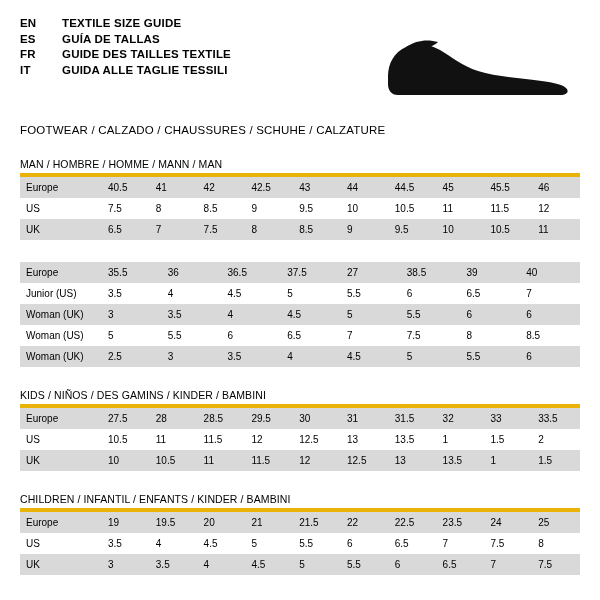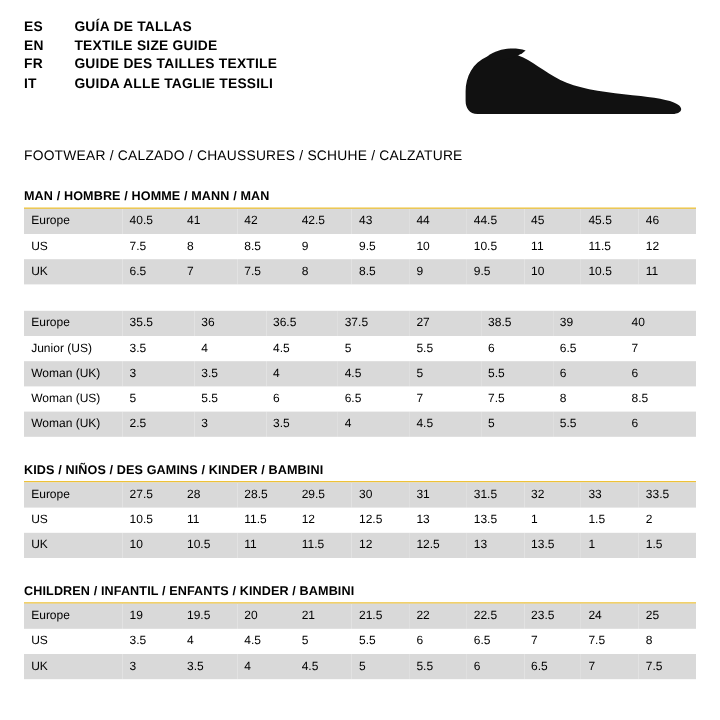--- a/index.html
+++ b/index.html
@@ -61,24 +61,24 @@
     margin-top: 16px;
     margin-bottom: 0;
   }
 
   
   .group {
     margin-top: 22px;
   }
   .group-title {
     font-size: 10.5px;
-    font-weight: bold;
+    font-weight: normal;
     letter-spacing: 0.1px;
     padding-bottom: 3px;
-    border-bottom: 1px solid #eab308;
+    border-bottom: 4px solid #eab308;
     margin: 0 0 0 0;
   }
   table.size {
     width: 100%;
     border-collapse: collapse;
     table-layout: fixed;
     margin-top: 0;
   }
   table.size td {
     font-size: 10px;
@@ -99,26 +99,26 @@
 </style>
 </head>
 <body>
 
 <div class="page">
 
   <div class="header">
     <table class="lang-table">
       <tbody>
         <tr>
+          <td class="lang-code">EN</td>
+          <td class="lang-title">TEXTILE SIZE GUIDE</td>
+        </tr>
+        <tr>
           <td class="lang-code">ES</td>
           <td class="lang-title">GUÍA DE TALLAS</td>
-        </tr>
-        <tr>
-          <td class="lang-code">EN</td>
-          <td class="lang-title">TEXTILE SIZE GUIDE</td>
         </tr>
         <tr>
           <td class="lang-code">FR</td>
           <td class="lang-title">GUIDE DES TAILLES TEXTILE</td>
         </tr>
         <tr>
           <td class="lang-code">IT</td>
           <td class="lang-title">GUIDA ALLE TAGLIE TESSILI</td>
         </tr>
       </tbody>

